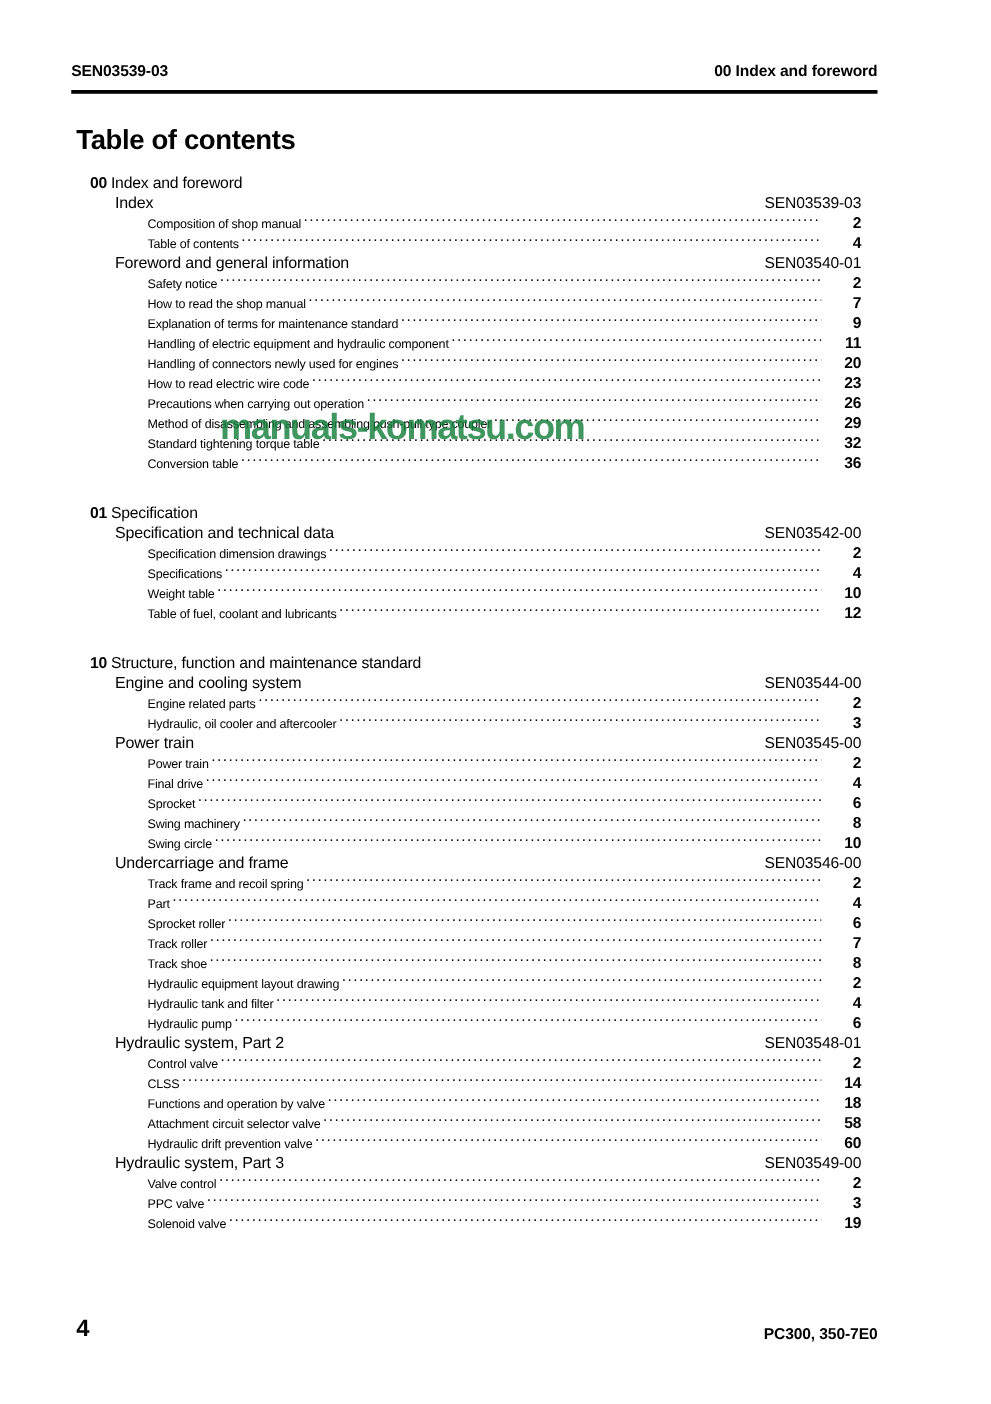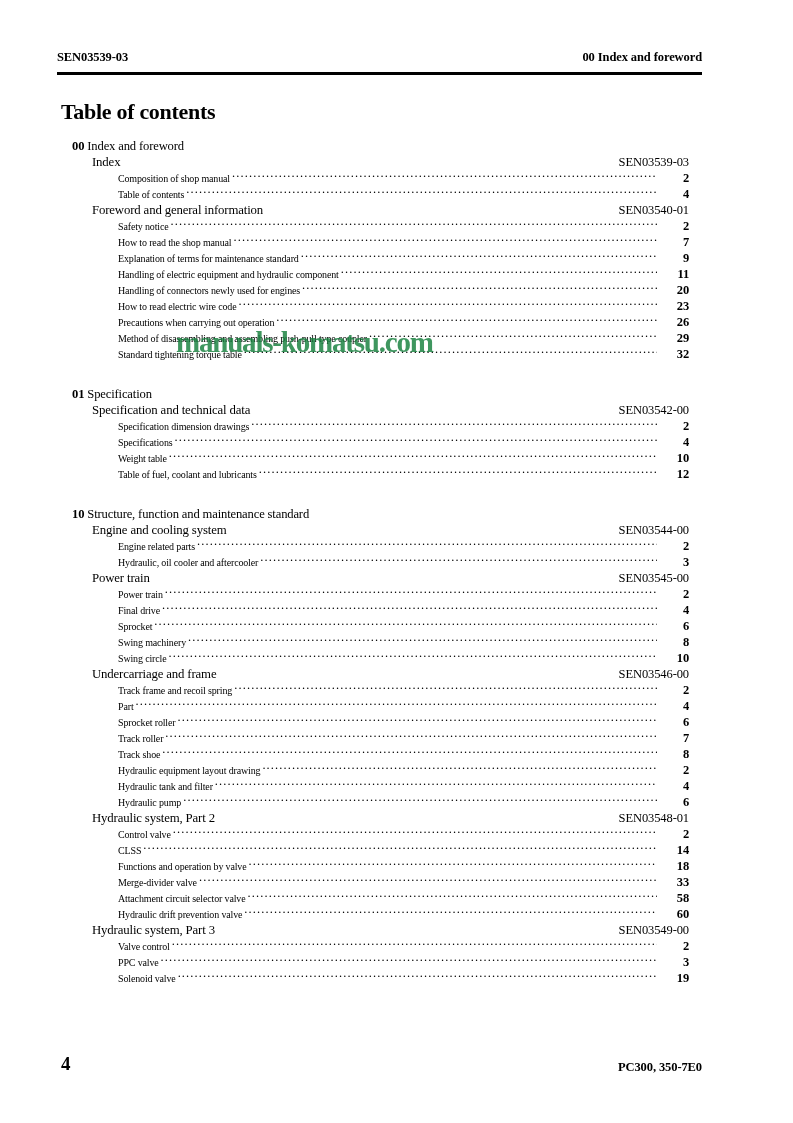--- a/index.html
+++ b/index.html
@@ -15,21 +15,20 @@
     font-family: "Liberation Sans", sans-serif;
     color: #000000;
     overflow: hidden;
   }
 
   .page {
     position: absolute;
     left: 0; top: 0;
     width: 793px;
     height: 1123px;
-    font-family: Liberation Serif, serif;
   }
 
   
   .header {
     position: absolute;
     left: 57px;
     top: 50px;
     width: 645px;
     height: 26px;
   }
@@ -247,20 +246,25 @@
         <div class="row entry">
           <span class="entry-label">Method of disassembling and assembling push-pull type coupler</span>
           <span class="leader"></span>
           <span class="entry-page">29</span>
         </div>
         <div class="row entry">
           <span class="entry-label">Standard tightening torque table</span>
           <span class="leader"></span>
           <span class="entry-page">32</span>
         </div>
+        <div class="row entry">
+          <span class="entry-label">Conversion table</span>
+          <span class="leader"></span>
+          <span class="entry-page">36</span>
+        </div>
       </div>
       <div class="toc-group">
         <div class="row group-head"><span class="num">01</span><span>Specification</span></div>
         <div class="row sub"><span>Specification and technical data</span><span class="sub-code">SEN03542-00</span></div>
         <div class="row entry">
           <span class="entry-label">Specification dimension drawings</span>
           <span class="leader"></span>
           <span class="entry-page">2</span>
         </div>
         <div class="row entry">
@@ -369,25 +373,20 @@
           <span class="entry-label">CLSS</span>
           <span class="leader"></span>
           <span class="entry-page">14</span>
         </div>
         <div class="row entry">
           <span class="entry-label">Functions and operation by valve</span>
           <span class="leader"></span>
           <span class="entry-page">18</span>
         </div>
         <div class="row entry">
-          <span class="entry-label">Merge-divider valve</span>
-          <span class="leader"></span>
-          <span class="entry-page">33</span>
-        </div>
-        <div class="row entry">
           <span class="entry-label">Attachment circuit selector valve</span>
           <span class="leader"></span>
           <span class="entry-page">58</span>
         </div>
         <div class="row entry">
           <span class="entry-label">Hydraulic drift prevention valve</span>
           <span class="leader"></span>
           <span class="entry-page">60</span>
         </div>
         <div class="row sub"><span>Hydraulic system, Part 3</span><span class="sub-code">SEN03549-00</span></div>

